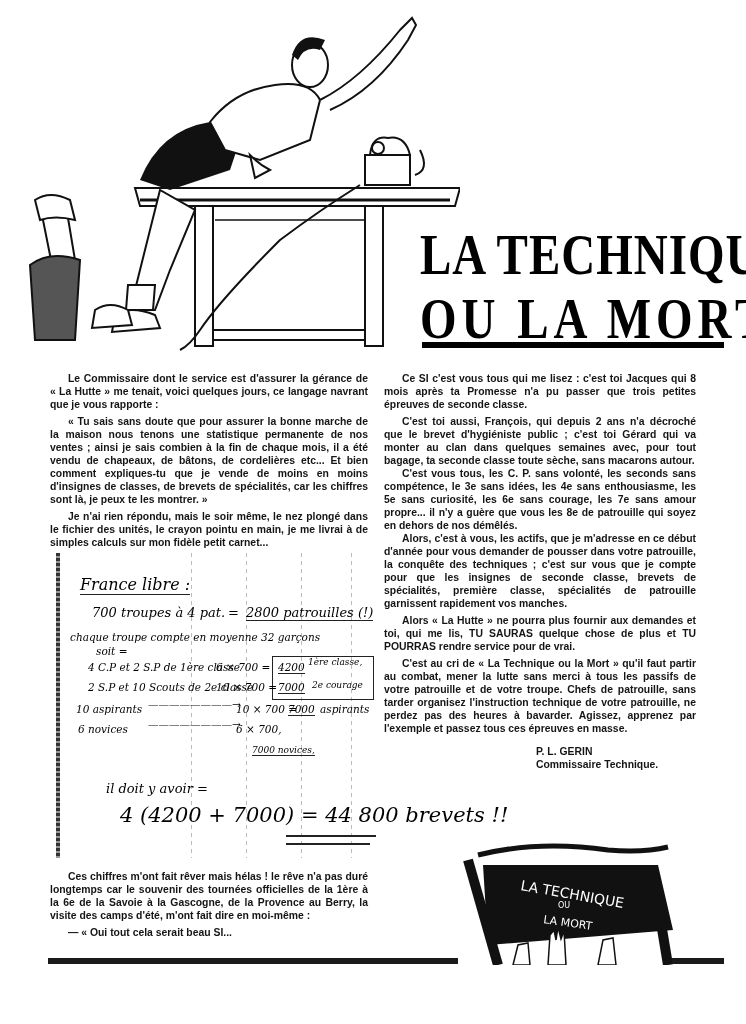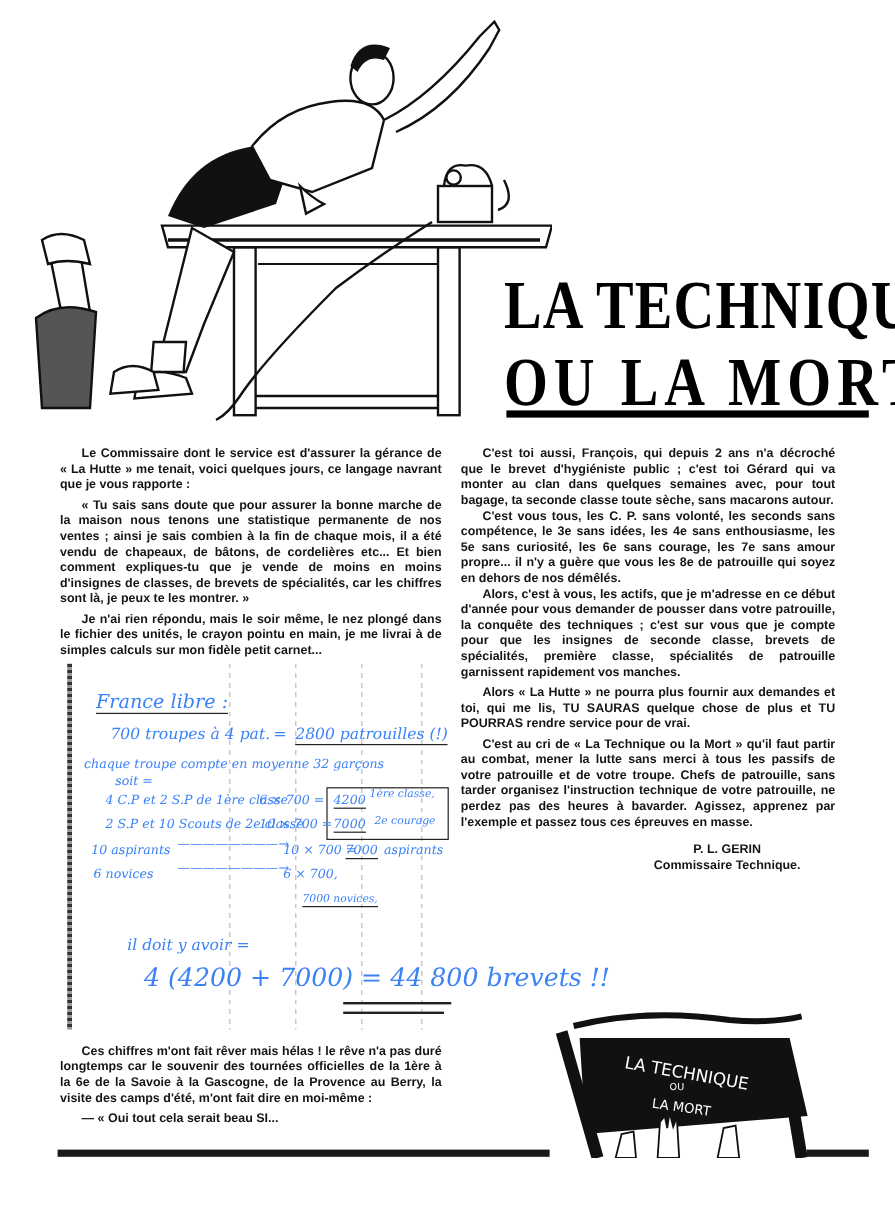--- a/index.html
+++ b/index.html
@@ -9,25 +9,25 @@
   .title-line { font-family:"Liberation Serif", serif; font-weight:bold; font-size:47px; line-height:54px; letter-spacing:1px; color:#000; transform:scaleY(1.22); transform-origin:left top; white-space:nowrap; }
   .title-line.l2 { margin-top:10px; letter-spacing:5px; }
   .title-rule { position:absolute; left:422px; top:342px; width:302px; height:6px; background:#000; }
   .col { position:absolute; font-size:10.4px; line-height:13px; font-weight:bold; text-align:justify; color:#151515; }
   .col p { margin:0 0 4px 0; text-indent:18px; }
   .col p.tight { margin-bottom:0; }
   .col-left-top { left:50px; top:372px; width:318px; }
   .col-right { left:384px; top:372px; width:312px; }
   .col-left-bottom { left:50px; top:870px; width:318px; }
   .sig { text-align:right; margin-top:10px; padding-right:20px; }
-  .sig div { text-align:center; width:140px; margin-left:auto; }
+  .sig div { text-align:left; width:140px; margin-left:auto; }
   .notebook { position:absolute; left:56px; top:553px; width:320px; height:305px; }
   .notebook .edge { position:absolute; left:0; top:0; width:4px; height:305px; background:repeating-linear-gradient(#333 0 3px, #999 3px 5px); }
   .notebook .vline { position:absolute; top:0; width:1px; height:305px; background:repeating-linear-gradient(#bbb 0 4px, transparent 4px 8px); }
-  .hw { position:absolute; font-family:"DejaVu Serif", serif; font-style:italic; color:#3b82f6; white-space:nowrap; }
+  .hw { position:absolute; font-family:"DejaVu Serif", serif; font-style:italic; color:#000000; white-space:nowrap; }
   .hw-sm { font-size:10.5px; }
   .hw-md { font-size:13px; }
   .hw-lg { font-size:16px; }
   .hw-xl { font-size:21px; }
   .ul { border-bottom:1.5px solid #222; }
   .box { position:absolute; border:1.5px solid #222; }
   .illus-bottom { position:absolute; left:458px; top:835px; width:220px; height:130px; }
   .rule-bottom-left { position:absolute; left:48px; top:958px; width:410px; height:6px; background:#1a1a1a; }
   .rule-bottom-right { position:absolute; left:672px; top:958px; width:52px; height:6px; background:#1a1a1a; }
 </style>
@@ -123,20 +123,21 @@
   <div style="position:absolute;left:230px;top:282px;width:90px;height:2px;background:#222"></div>
   <div style="position:absolute;left:230px;top:290px;width:84px;height:2px;background:#222"></div>
 </div>
 
 <div class="col col-left-bottom">
   <p>Ces chiffres m'ont fait rêver mais hélas ! le rêve n'a pas duré longtemps car le souvenir des tournées officielles de la 1ère à la 6e de la Savoie à la Gascogne, de la Provence au Berry, la visite des camps d'été, m'ont fait dire en moi-même :</p>
   <p class="tight">— « Oui tout cela serait beau SI...</p>
 </div>
 
 <div class="col col-right">
+  <p>Ce SI c'est vous tous qui me lisez : c'est toi Jacques qui 8 mois après ta Promesse n'a pu passer que trois petites épreuves de seconde classe.</p>
   <p class="tight">C'est toi aussi, François, qui depuis 2 ans n'a décroché que le brevet d'hygiéniste public ; c'est toi Gérard qui va monter au clan dans quelques semaines avec, pour tout bagage, ta seconde classe toute sèche, sans macarons autour.</p>
   <p class="tight">C'est vous tous, les C. P. sans volonté, les seconds sans compétence, le 3e sans idées, les 4e sans enthousiasme, les 5e sans curiosité, les 6e sans courage, les 7e sans amour propre... il n'y a guère que vous les 8e de patrouille qui soyez en dehors de nos démêlés.</p>
   <p>Alors, c'est à vous, les actifs, que je m'adresse en ce début d'année pour vous demander de pousser dans votre patrouille, la conquête des techniques ; c'est sur vous que je compte pour que les insignes de seconde classe, brevets de spécialités, première classe, spécialités de patrouille garnissent rapidement vos manches.</p>
   <p>Alors « La Hutte » ne pourra plus fournir aux demandes et toi, qui me lis, TU SAURAS quelque chose de plus et TU POURRAS rendre service pour de vrai.</p>
   <p>C'est au cri de « La Technique ou la Mort » qu'il faut partir au combat, mener la lutte sans merci à tous les passifs de votre patrouille et de votre troupe. Chefs de patrouille, sans tarder organisez l'instruction technique de votre patrouille, ne perdez pas des heures à bavarder. Agissez, apprenez par l'exemple et passez tous ces épreuves en masse.</p>
   <div class="sig">
     <div>P. L. GERIN</div>
     <div>Commissaire Technique.</div>
   </div>
 </div>

